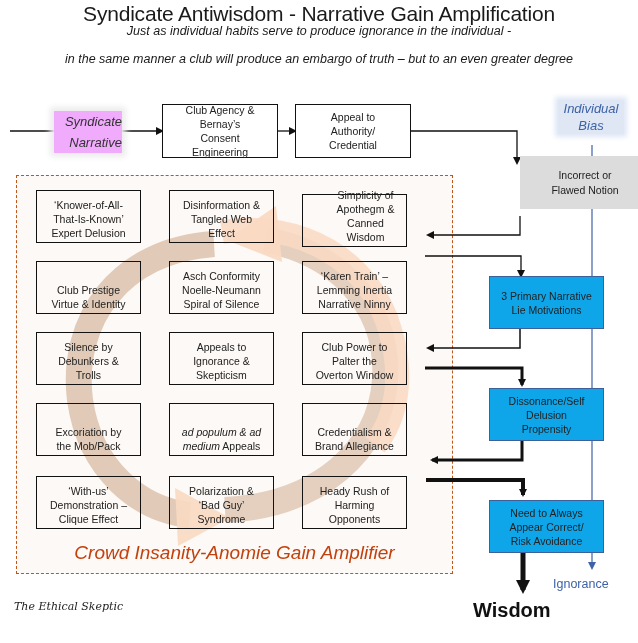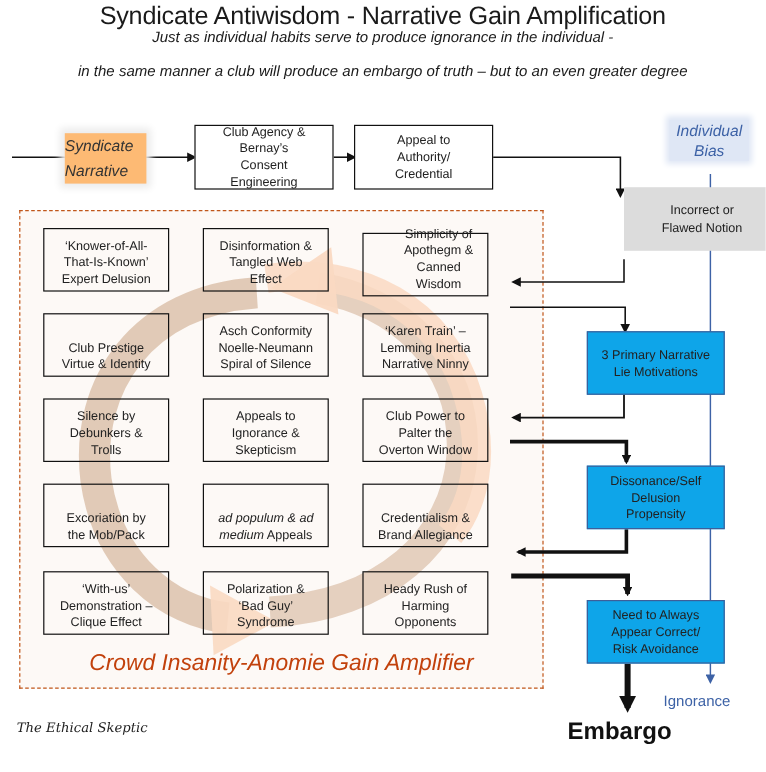--- a/index.html
+++ b/index.html
@@ -6,21 +6,21 @@
   body { width: 638px; height: 643px; position: relative; overflow: hidden; font-family: "Liberation Sans", sans-serif; color: #222; }
   .abs { position: absolute; }
   .title { left: 0; top: 2px; width: 638px; text-align: center; font-size: 21px; color: #1a1a1a; letter-spacing: -0.2px; }
   .subtitle { left: 0; width: 638px; text-align: center; font-size: 12.5px; font-style: italic; color: #1a1a1a; }
   .box { position: absolute; border: 1.3px solid #111; background: #fff; box-sizing: border-box; display: flex; align-items: center; justify-content: center; text-align: center; font-size: 10.5px; line-height: 14px; color: #222; padding: 18px; }
   .gbox { position: absolute; box-sizing: border-box; border: 1.3px solid #111; background: transparent; display: flex; align-items: flex-end; justify-content: center; text-align: center; font-size: 10.5px; line-height: 14px; color: #222; padding: 2px; }
   .ybox { position: absolute; box-sizing: border-box; border: 1.3px solid #3d5f9a; background: #0ea5e9; display: flex; align-items: center; justify-content: center; text-align: center; font-size: 10.5px; line-height: 14px; color: #222; padding: 2px; }
   .greybox { position: absolute; box-sizing: border-box; background: #dcdcdc; display: flex; align-items: center; justify-content: center; text-align: center; font-size: 10.5px; line-height: 15px; color: #222; }
   .amp-area { left: 16px; top: 175px; width: 437px; height: 399px; background: #fdf9f6; border: 1.3px dashed #c0561a; box-sizing: border-box; }
   .amp-label { left: 16px; top: 542px; width: 437px; text-align: center; font-size: 19px; font-style: italic; color: #c2410c; }
-  .syn-label { left: 54px; top: 111px; width: 68px; background: #fdba74; box-shadow: 0 0 6px 4px #ececec; font-size: 13px; font-style: italic; line-height: 21px; color: #333; text-align: left; }
+  .syn-label { left: 54px; top: 111px; width: 68px; background: #f0abfc; box-shadow: 0 0 6px 4px #ececec; font-size: 13px; font-style: italic; line-height: 21px; color: #333; text-align: right; }
   .bias-label { left: 558px; top: 100px; width: 66px; background: #dfe7f5; box-shadow: 0 0 5px 3px #dfe7f5; font-size: 13px; font-style: italic; line-height: 17px; color: #3d62a6; text-align: center; }
   .ignorance { left: 553px; top: 577px; font-size: 12.5px; color: #3d62a6; }
   .embargo { left: 473px; top: 599px; font-size: 20px; font-weight: bold; color: #111; }
   .signature { left: 14px; top: 600px; font-size: 11px; font-style: italic; font-family: "DejaVu Serif", serif; color: #222; }
   svg.overlay { position: absolute; left: 0; top: 0; }
 </style>
 </head>
 <body>
 
 <div class="abs title">Syndicate Antiwisdom - Narrative Gain Amplification</div>
@@ -119,21 +119,21 @@
 </div>
 <div class="ybox" style="left:489px; top:500px; width:115px; height:53px;">
   <div>
     <div>Need to Always</div>
     <div>Appear Correct/</div>
     <div>Risk Avoidance</div>
   </div>
 </div>
 
 <div class="abs ignorance">Ignorance</div>
-<div class="abs embargo">Embargo</div>
+<div class="abs embargo">Wisdom</div>
 
 <div id="amp-grid">
     <div class="gbox" style="left: 36px; top: 190px; width: 105px; height: 53px;">
       <div>
         <div>‘Knower-of-All-</div>
         <div>That-Is-Known’</div>
         <div>Expert Delusion</div>
       </div>
     </div>
     <div class="gbox" style="left: 169px; top: 190px; width: 105px; height: 53px;">

